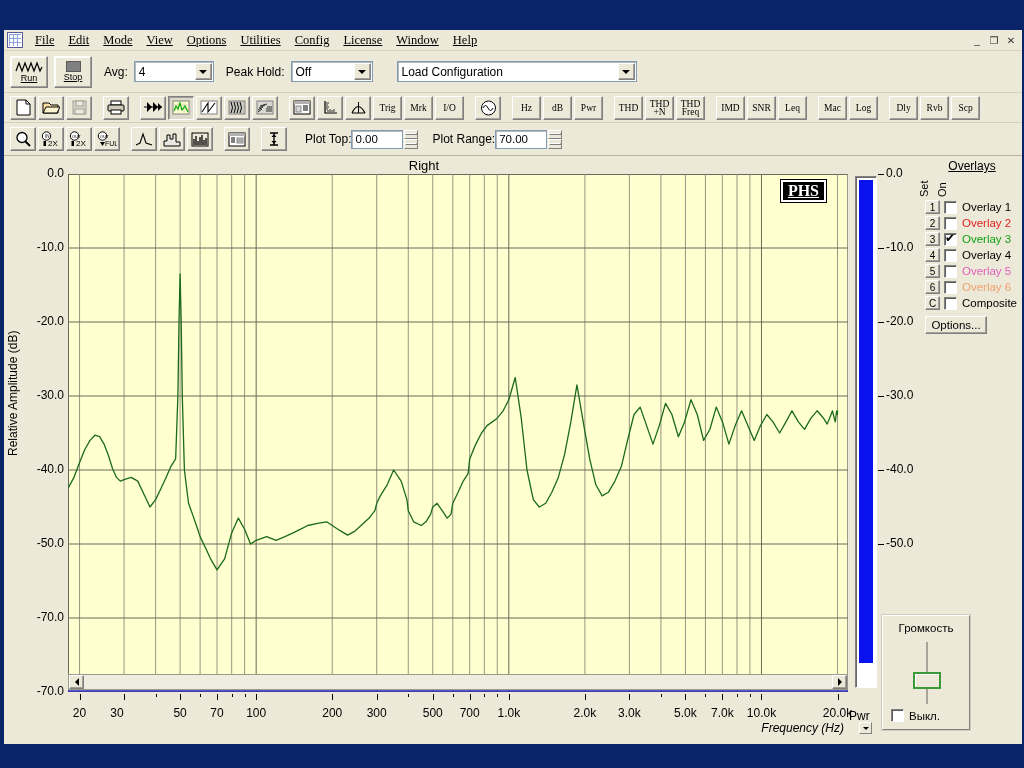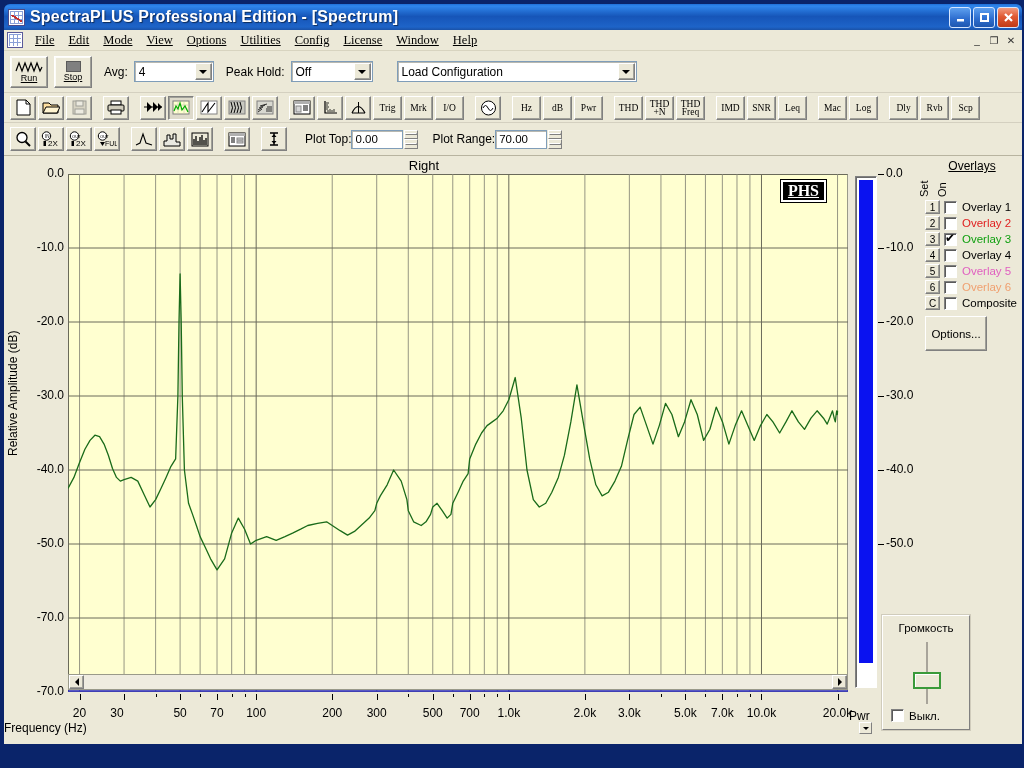--- a/index.html
+++ b/index.html
@@ -200,22 +200,22 @@
   .ylab-right-holder { position:absolute; left:874px; top:18px; width:70px; height:518px; }
   .ylabr {
     position:absolute; left:8px; font-size: 12px; color:#000; transform: translateY(-8px);
   }
 
   .xlab-holder { position:absolute; left:64px; top:538px; width:800px; height:40px; }
   .xlab { position:absolute; font-size: 12px; color:#000; transform: translateX(-50%); top: 12px; white-space:nowrap; }
   .xtick { position:absolute; top:0; width:1px; height:6px; background:#000; }
   .xtick.minor { height:3px; }
   .xaxis-title {
-    position:absolute; left:0; top: 565px; width:840px; text-align:left;
-    font-size: 12px; color:#000;
+    position:absolute; left:0; top: 565px; width:840px; text-align:right;
+    font-size: 12px; color:#000;font-style:italic;
   }
 
   
   .hscroll {
     position:absolute; left:64px; top:518px; width:780px; height:16px;
     background:#efece0; border:1px solid #9a9a8a;
     display:flex; align-items:center; justify-content:space-between;
   }
   .hsbtn {
     width:15px; height:14px; background:#ece9d8;
@@ -277,21 +277,21 @@
     width: 13px; height: 13px; background:#fff; margin-left: 4px;
     border:1px solid #808080; border-right-color:#fff; border-bottom-color:#fff;
     box-shadow: inset 1px 1px 0 #5a5a5a;
     position:relative;
   }
   .ov-chk.checked::after {
     content:"✔"; position:absolute; left:0px; top:-3px; font-size:12px; color:#000;
   }
   .ov-lbl { font-size: 11.5px; margin-left: 5px; white-space:nowrap; }
   .ov-options {
-    margin-top: 5px; margin-left: 1px; width: 62px; height: 35px;
+    margin-top: 5px; margin-left: 1px; width: 62px; height: 18px;
     background:#ece9d8; border:1px solid #fff;
     border-right-color:#808080; border-bottom-color:#808080;
     box-shadow: inset -1px -1px 0 #a0a098;
     font-size: 11.5px; display:flex; align-items:center; justify-content:center;
   }
 
   
   .volume {
     position:absolute; left: 878px; top: 459px; width: 88px; height: 115px;
     background:#ece9d8; border:1px solid #fff;
@@ -330,41 +330,20 @@
   .sb-sunken {
     border: 1px solid #a0a098; border-top-color:#808080; border-left-color:#808080;
     border-right-color:#ffffff; border-bottom-color:#ffffff;
   }
 </style>
 </head>
 <body>
 
 <div id="app">
 
-  <div class="titlebar">
-    <div class="title-icon"></div>
-    <div class="title-text">SpectraPLUS Professional Edition - [Spectrum]</div>
-    <div class="title-btns">
-      <div class="tbtn">
-        <svg class="glyph" width="11" height="11" viewBox="0 0 11 11">
-            <rect x="2" y="7" width="7" height="2.5" fill="#fff"></rect>
-          </svg>
-      </div>
-      <div class="tbtn">
-        <svg class="glyph" width="11" height="11" viewBox="0 0 11 11">
-            <rect x="2" y="2" width="7" height="7" fill="none" stroke="#fff" stroke-width="2"></rect>
-          </svg>
-      </div>
-      <div class="tbtn close">
-        <svg class="glyph" width="11" height="11" viewBox="0 0 11 11">
-            <path d="M2 2 L9 9 M9 2 L2 9" stroke="#fff" stroke-width="2.2" fill="none"></path>
-          </svg>
-      </div>
-    </div>
-  </div>
 
   <div class="menubar">
     <div class="menu-appicon"></div>
     <div class="menu-item"><u>File</u></div>
     <div class="menu-item"><u>Edit</u></div>
     <div class="menu-item"><u>Mode</u></div>
     <div class="menu-item"><u>View</u></div>
     <div class="menu-item"><u>Options</u></div>
     <div class="menu-item"><u>Utilities</u></div>
     <div class="menu-item"><u>Config</u></div>

